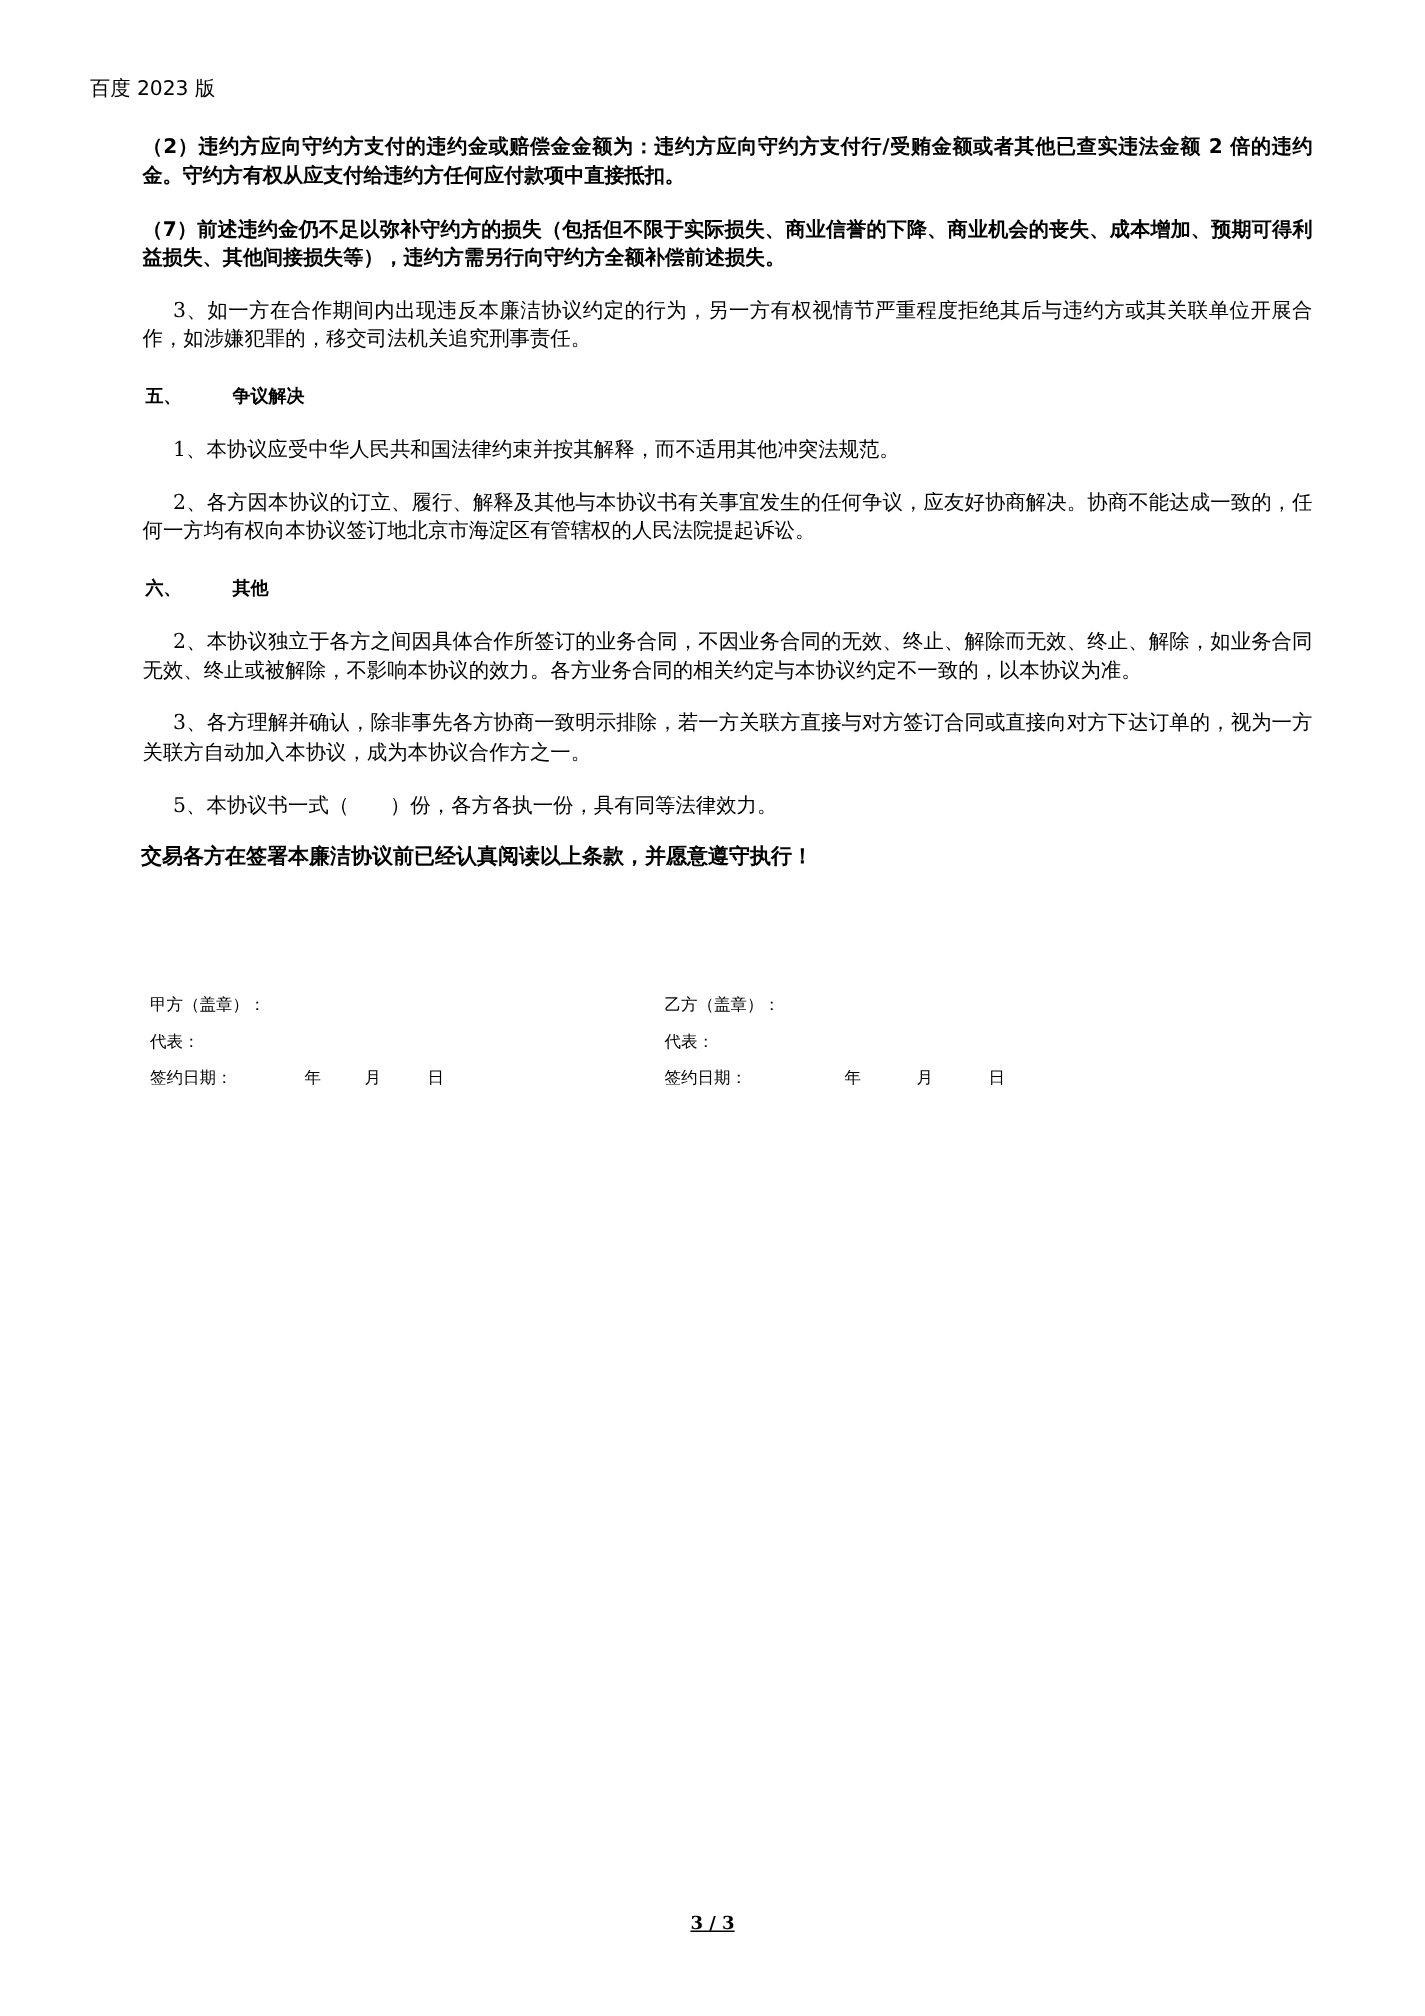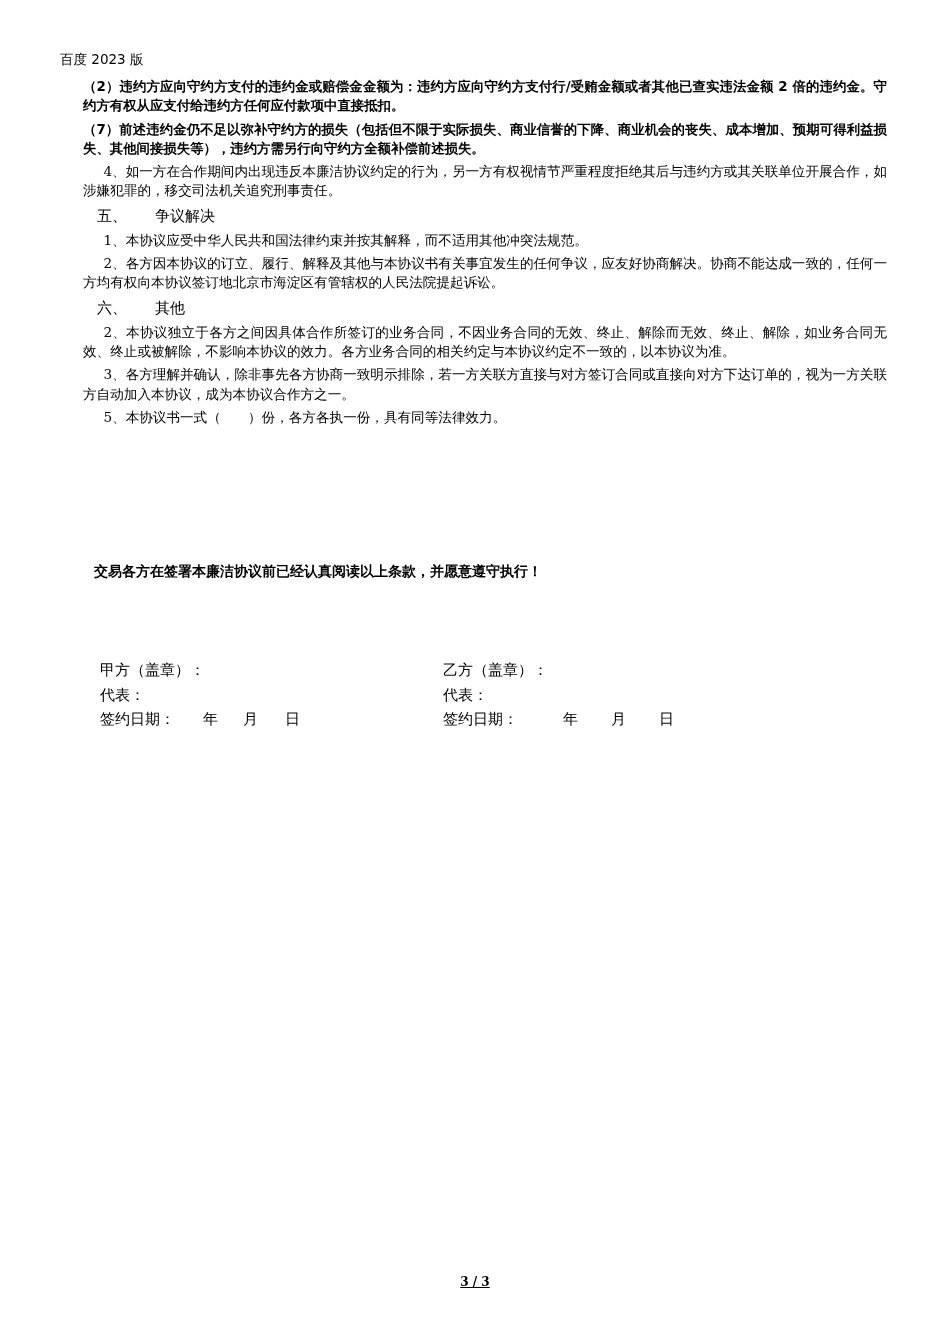--- a/index.html
+++ b/index.html
@@ -1,42 +1,42 @@
 <!DOCTYPE html>
 <html><head>
   <meta charset="utf-8">
   <style>
     html, body { margin: 0; padding: 0; background: #ffffff; }
     body { width: 950px; height: 1344px; position: relative; overflow: hidden; color: #000; }
     .page { position: absolute; left: 0; top: 0; width: 840px; height: 1344px; border-radius: 29px; }
     .header { position: absolute; left: 60px; top: 50px; font-family: "DejaVu Sans", "Liberation Sans", sans-serif; font-size: 13.5px; line-height: 18px; }
     .body { position: absolute; left: 79px; top: 73px; width: 812px; font-family: "DejaVu Serif", "Liberation Serif", serif; font-size: 13.6px; line-height: 19.3px; }
-    .p { margin: 4px; text-align: justify; text-align-last: left; }
+    .p { margin: 16px; text-align: justify; text-align-last: left; }
     .indent { text-indent: 1.5em; }
     .bold { font-weight: bold; font-family: "DejaVu Sans", "Liberation Sans", sans-serif; font-size: 13.4px; }
-    .heading { font-family: "DejaVu Sans", "Liberation Sans", sans-serif; font-weight: normal; font-size: 15px; line-height: 22px; margin: 1px 0 0 0; padding-left: 18px; }
+    .heading { font-family: "DejaVu Sans", "Liberation Sans", sans-serif; font-weight: bold; font-size: 12px; line-height: 22px; margin: 1px 0 0 0; padding-left: 18px; }
     .heading .num { display: inline-block; width: 58px; }
     .confirm { position: absolute; left: 94px; top: 561px; font-family: "DejaVu Sans", "Liberation Sans", sans-serif; font-weight: bold; font-size: 14px; line-height: 20px; }
-    .sign { position: absolute; top: 658px; font-family: "DejaVu Serif", "Liberation Serif", serif; font-size: 15px; line-height: 24.5px; }
+    .sign { position: absolute; top: 658px; font-family: "DejaVu Serif", "Liberation Serif", serif; font-size: 11px; line-height: 24.5px; }
     .sign.left { left: 100px; }
     .sign.right { left: 443px; }
     .date-row span { display: inline-block; }
     .footer { position: absolute; left: 0; width: 950px; top: 1275px; text-align: center; font-family: "DejaVu Serif", "Liberation Serif", serif; font-weight: bold; font-size: 12px; text-decoration: underline; }
   </style>
 </head>
 <body>
 
 <div class="page">
 
   <div class="header">百度 2023 版</div>
 
   <div class="body">
     <p class="p bold">（2）违约方应向守约方支付的违约金或赔偿金金额为：违约方应向守约方支付行/受贿金额或者其他已查实违法金额 2 倍的违约金。守约方有权从应支付给违约方任何应付款项中直接抵扣。</p>
     <p class="p bold">（7）前述违约金仍不足以弥补守约方的损失（包括但不限于实际损失、商业信誉的下降、商业机会的丧失、成本增加、预期可得利益损失、其他间接损失等），违约方需另行向守约方全额补偿前述损失。</p>
-    <p class="p indent">4、如一方在合作期间内出现违反本廉洁协议约定的行为，另一方有权视情节严重程度拒绝其后与违约方或其关联单位开展合作，如涉嫌犯罪的，移交司法机关追究刑事责任。</p>
+    <p class="p indent">3、如一方在合作期间内出现违反本廉洁协议约定的行为，另一方有权视情节严重程度拒绝其后与违约方或其关联单位开展合作，如涉嫌犯罪的，移交司法机关追究刑事责任。</p>
 
     <div class="heading">
       <span class="num">五、</span><span>争议解决</span>
     </div>
     <p class="p indent">1、本协议应受中华人民共和国法律约束并按其解释，而不适用其他冲突法规范。</p>
     <p class="p indent">2、各方因本协议的订立、履行、解释及其他与本协议书有关事宜发生的任何争议，应友好协商解决。协商不能达成一致的，任何一方均有权向本协议签订地北京市海淀区有管辖权的人民法院提起诉讼。</p>
 
     <div class="heading">
       <span class="num">六、</span><span>其他</span>
     </div>

